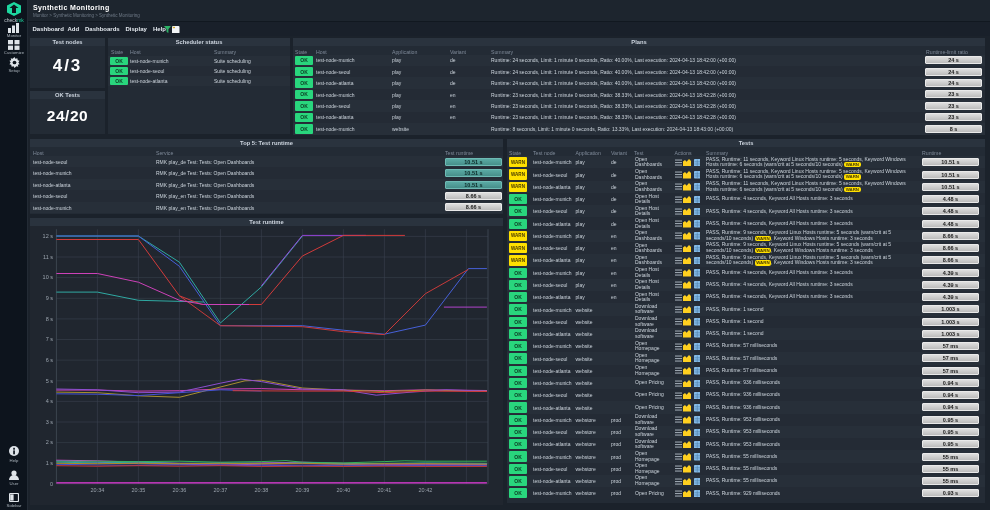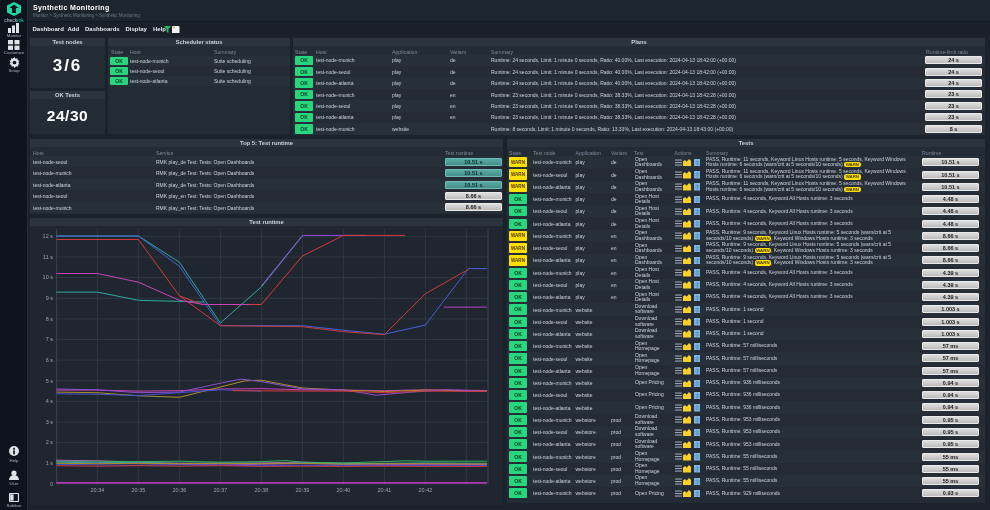--- a/index.html
+++ b/index.html
@@ -81,25 +81,25 @@
       <path d="M0 0h7l-2.6 3.2v3.8l-1.8-1V3.2z" fill="#2db166"></path>
     </svg>
 <svg class="abs" style="left:144px;top:3.5px" width="7.5" height="7.5">
       <rect x="0" y="0" width="7.5" height="7.5" rx="1" fill="#f2f4f6"></rect>
       <rect x="0.8" y="0.8" width="2.2" height="1.4" fill="#d3a92c"></rect>
     </svg>
 </div>
 <div id="content"></div>
 <div class="panel" style="left:30px;top:38px;width:75px;height:50px">
 <div class="pt">Test nodes</div>
-<div class="num" style="top:18px;font-size:17px;letter-spacing:2px">3/6</div>
+<div class="num" style="top:18px;font-size:17px;letter-spacing:2px">4/3</div>
 </div>
 <div class="panel" style="left:30px;top:91px;width:75px;height:43px">
 <div class="pt">OK Tests</div>
-<div class="num" style="top:16px;font-size:15.5px;letter-spacing:0.5px">24/30</div>
+<div class="num" style="top:16px;font-size:15.5px;letter-spacing:0.5px">24/20</div>
 </div>
 <div class="panel" style="left:108px;top:38px;width:182px;height:96px">
 <div class="pt">Scheduler status</div>
 <div class="hdr" style="left:3px;top:10.5px">State</div>
 <div class="hdr" style="left:22px;top:10.5px">Host</div>
 <div class="hdr" style="left:106px;top:10.5px">Summary</div>
 <div class="row r0" style="top:17.5px;height:10.3px">
 <span class="st ok">OK</span>
 <div class="cell" style="left:22px;top:2.2px">test-node-munich</div>
 <div class="cell" style="left:106px;top:2.2px">Suite scheduling</div>

